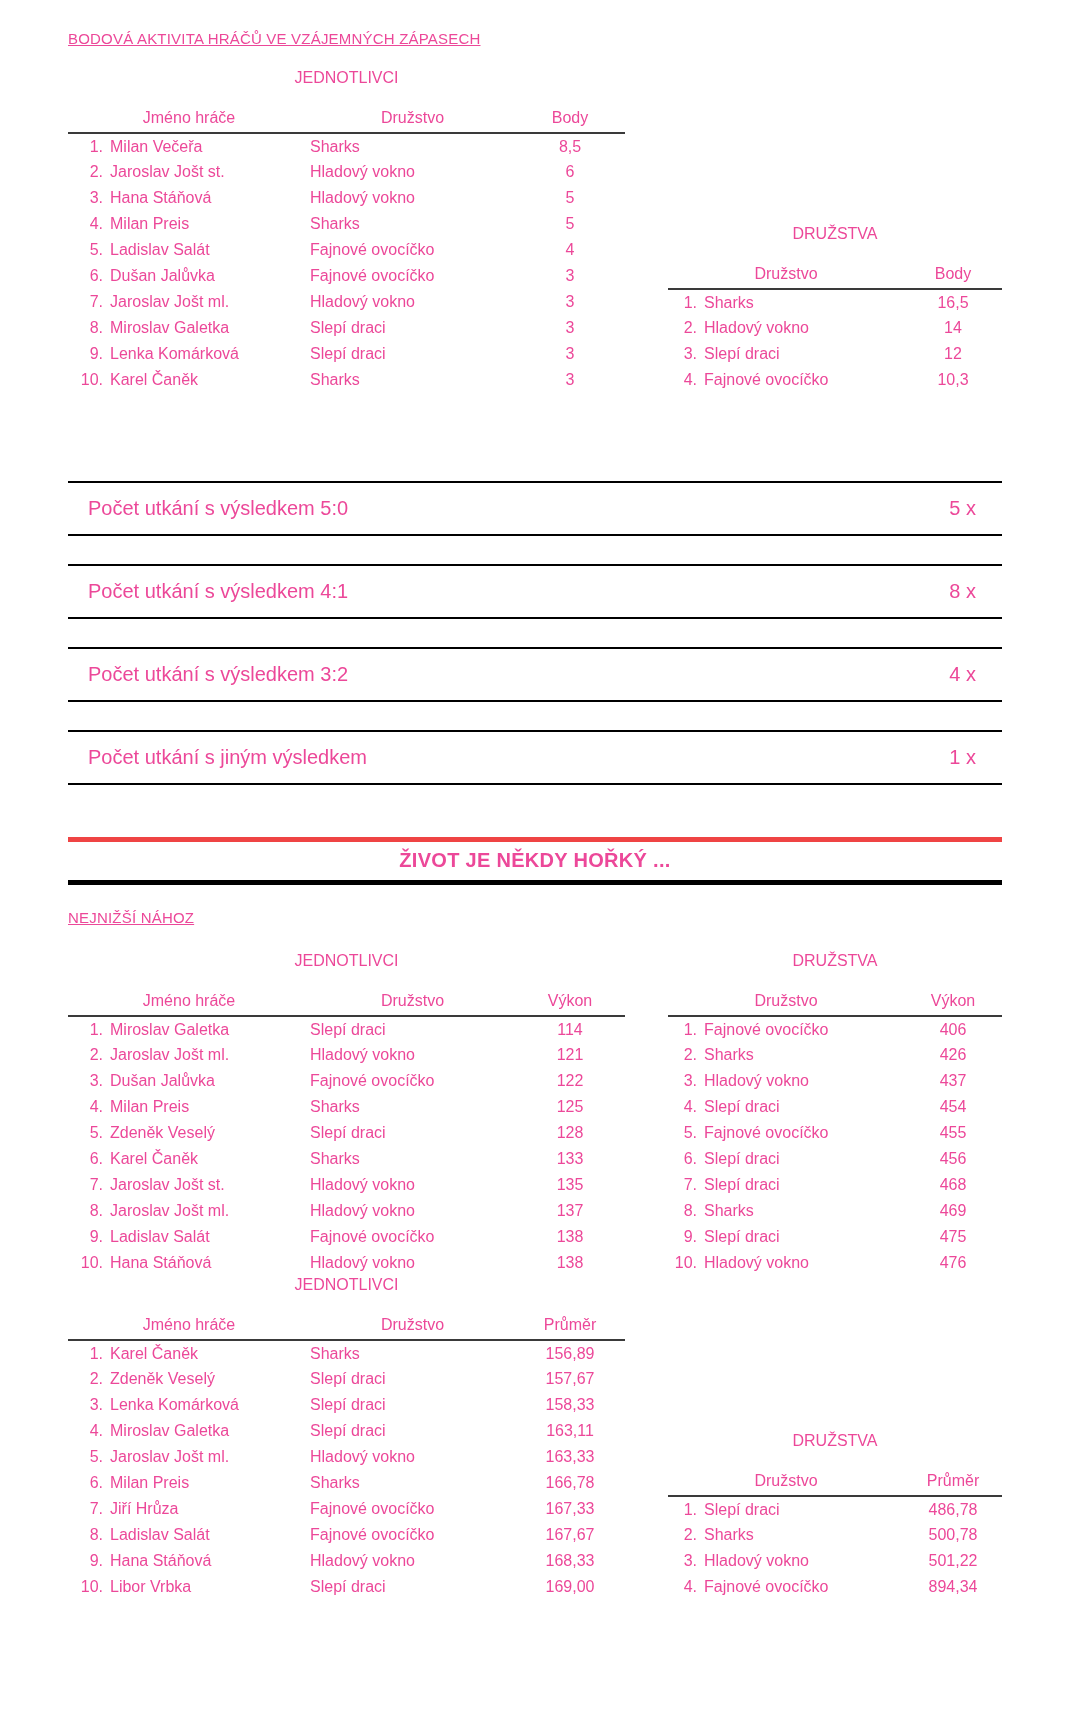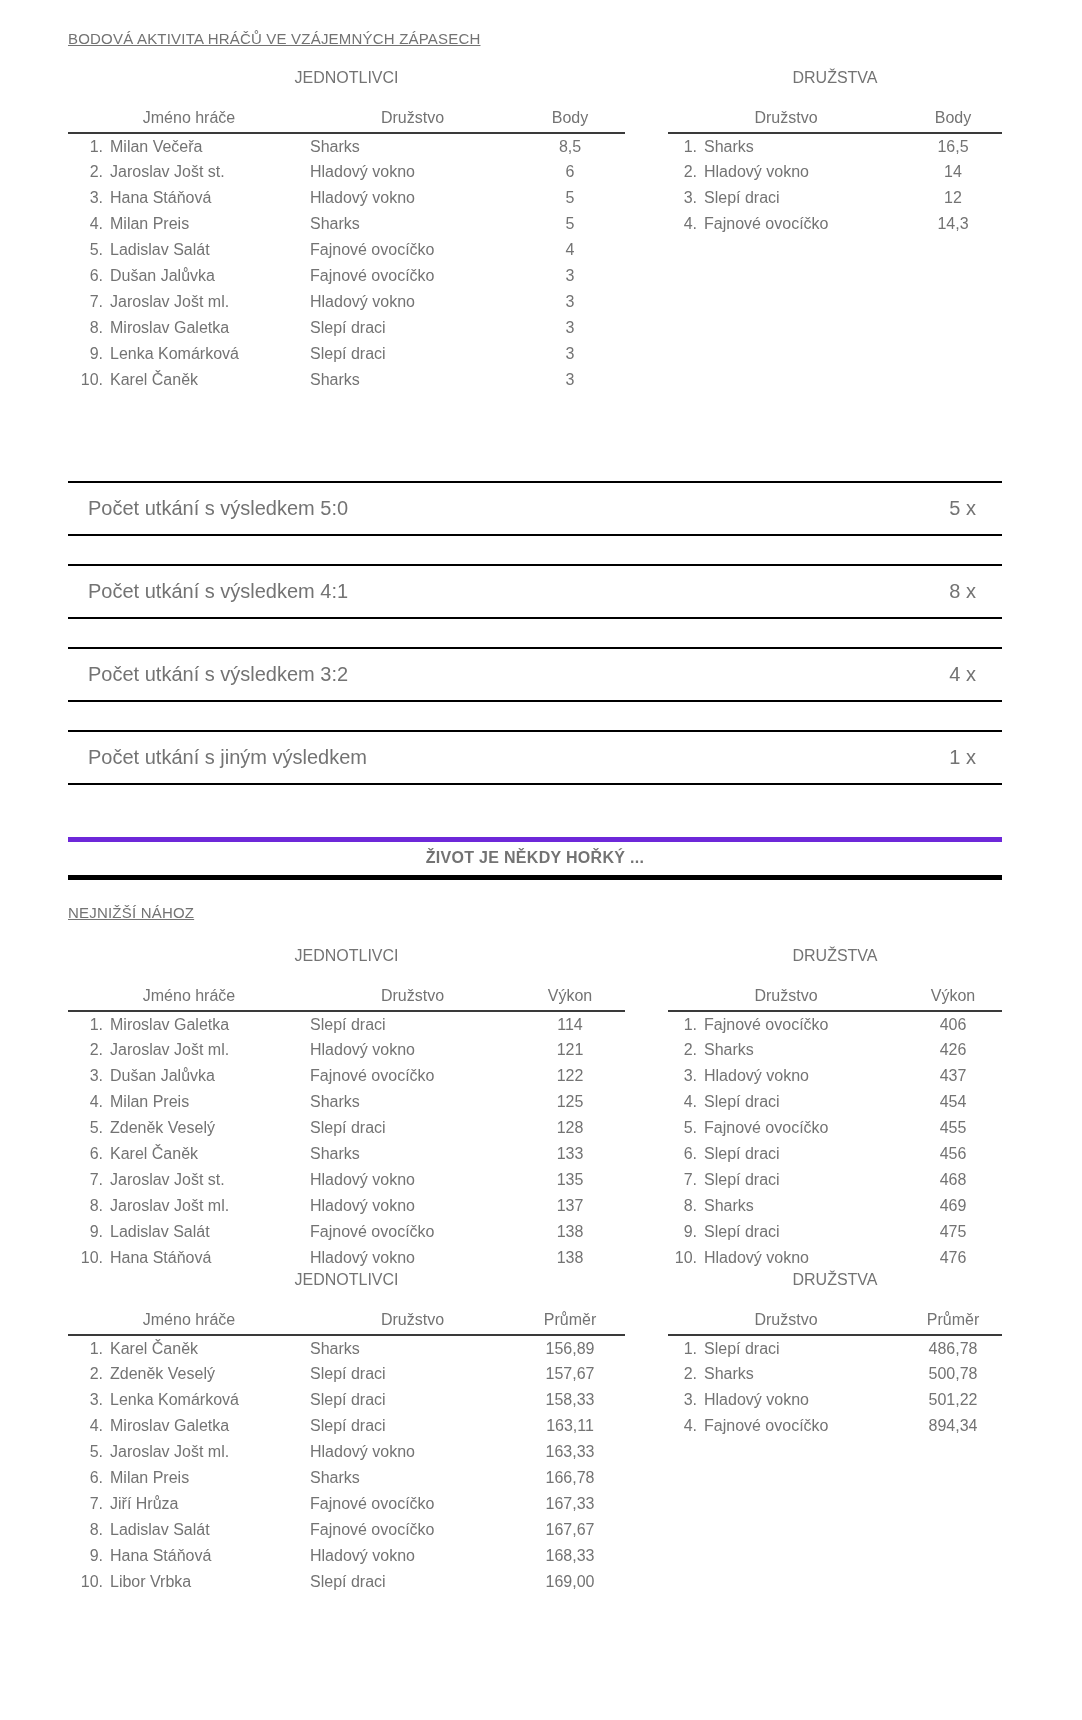--- a/index.html
+++ b/index.html
@@ -1,33 +1,33 @@
 <!DOCTYPE html>
 <html><head>
 <meta charset="utf-8">
 <style>
   * { box-sizing: border-box; }
   html, body { margin: 0; padding: 0; background: #ffffff; }
   .page {
     width: 1082px; height: 1720px; overflow: hidden;
-    background: #fff; color: #737373;
+    background: #fff; color: #ec4899;
     font-family: "Liberation Sans", "DejaVu Sans", sans-serif;
     padding: 30px 80px 0 68px;
     position: relative;
   }
   .doc-title {
     font-size: 15px; letter-spacing: 0.2px;
     text-decoration: underline;
     margin-bottom: 22px;
   }
   .section-title {
     font-size: 15px; letter-spacing: 0.2px;
     text-decoration: underline;
   }
-  .tables-pair { display: flex; align-items: flex-start; }
+  .tables-pair { display: flex; align-items: flex-end; }
   .tbl-left  { width: 557px; margin-right: 43px; }
   .tbl-right { width: 334px; }
   .tbl-heading { text-align: center; font-size: 16px; margin-bottom: 22px; }
   table { border-collapse: collapse; width: 100%; table-layout: fixed; }
   th {
     font-weight: normal; font-size: 16px; text-align: center;
     padding: 0 0 5px 0; border-bottom: 2px solid #3a3a3a;
   }
   td { font-size: 16px; height: 26px; vertical-align: middle; padding: 0; }
   td.rank { text-align: right; padding-right: 7px; }
@@ -39,23 +39,23 @@
     height: 55px; margin-bottom: 28px;
     border-top: 2px solid #000; border-bottom: 2px solid #000;
     display: flex; align-items: center; justify-content: space-between;
     padding: 0 26px 0 20px;
     font-size: 20px;
   }
   .stat-box:last-child { margin-bottom: 12px; }
 
   .banner {
     margin-top: 52px;
-    border-top: 5px solid #6d28d9; border-bottom: 5px solid #000;
+    border-top: 5px solid #ef4444; border-bottom: 5px solid #000;
     padding: 7px 0 8px 0;
-    text-align: center; font-weight: bold; font-size: 16px;
+    text-align: center; font-weight: bold; font-size: 20px;
     letter-spacing: 0.3px;
   }
   .sect2-title { margin-top: 24px; }
   .sect3-title { margin-top: 66px; }
   .section-title + .tables-pair { margin-top: 26px; }
 </style>
 </head>
 <body>
 
 <div class="page">
@@ -183,21 +183,21 @@
 
             <tr>
               <td class="rank">3.</td>
               <td class="team">Slepí draci</td>
               <td class="val">12</td>
             </tr>
 
             <tr>
               <td class="rank">4.</td>
               <td class="team">Fajnové ovocíčko</td>
-              <td class="val">14,3</td>
+              <td class="val">10,3</td>
             </tr>
           </tbody>
       </table>
     </div>
   </div>
 
   <div class="stat-boxes">
 
       <div class="stat-box">
         <span class="stat-label">Počet utkání s výsledkem 5:0</span>

